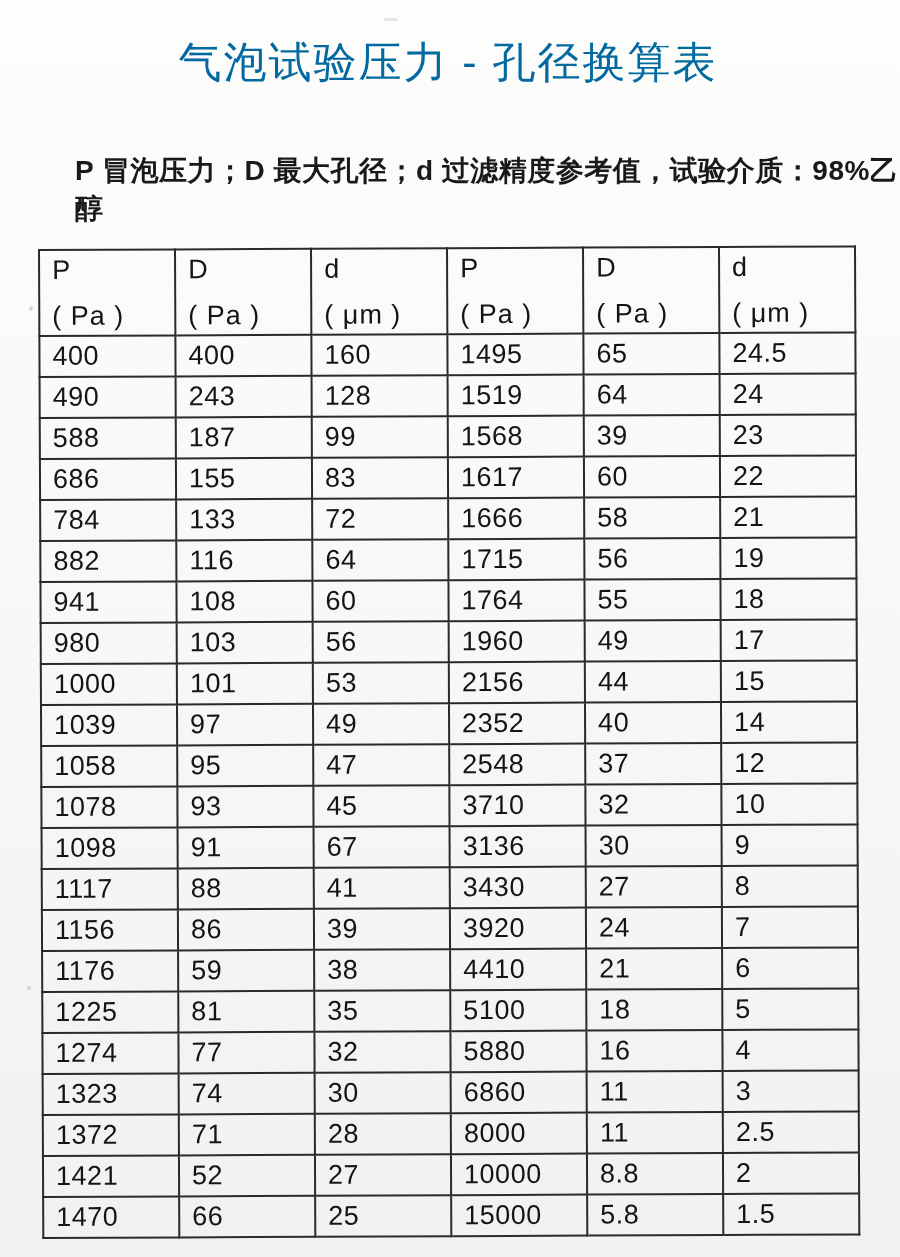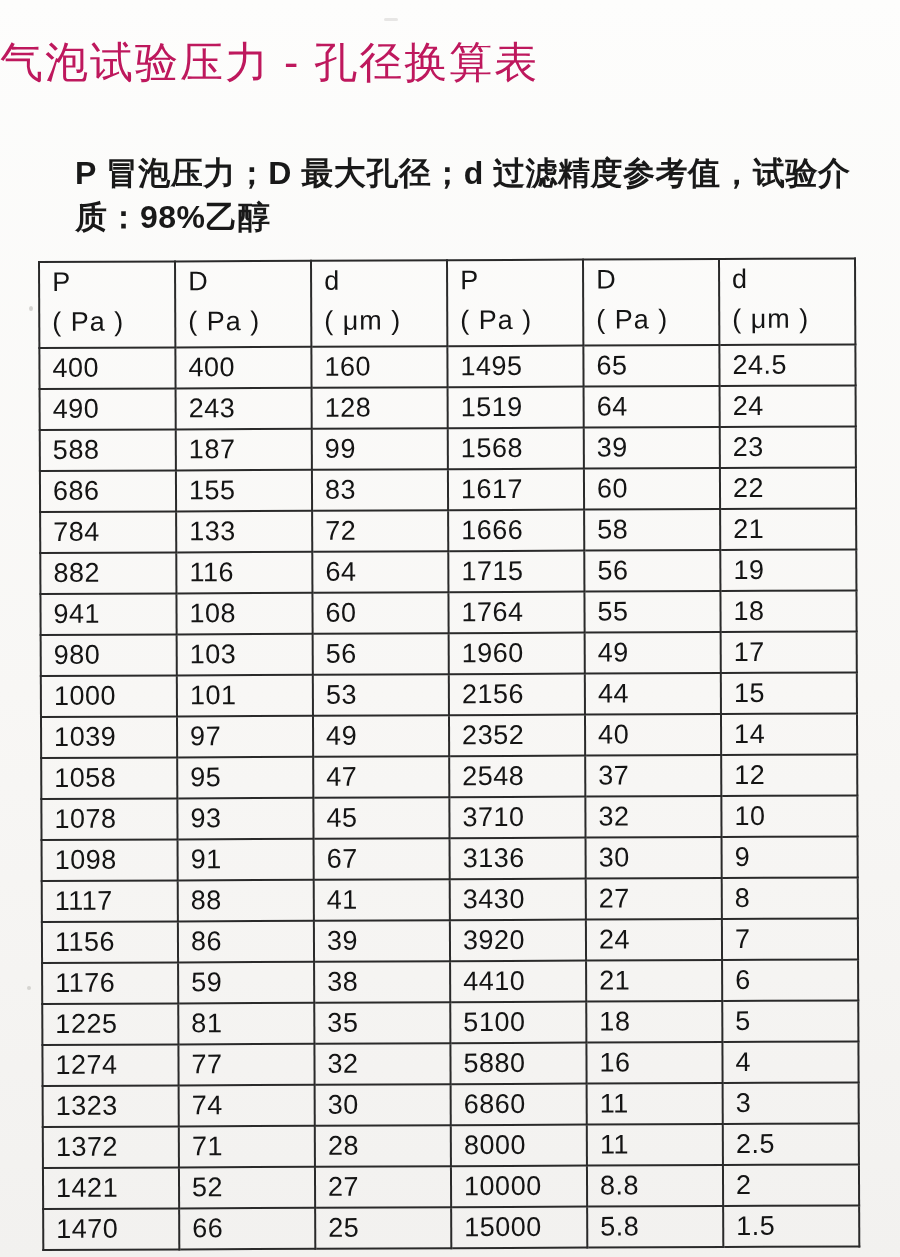--- a/index.html
+++ b/index.html
@@ -14,29 +14,29 @@
     font-family: "Liberation Sans", "DejaVu Sans", sans-serif;
     color: #1b1b1b;
     position: relative;
   }
   .page {
     position: absolute;
     inset: 0;
   }
   .title {
     margin: 34px 4px 0 0;
-    text-align: left;
+    text-align: center;
     font-size: 43px;
     font-weight: 500;
     letter-spacing: 2px;
-    color: #be185d;
+    color: #0369a1;
   }
   .subtitle {
     margin: 60px 0 0 75px;
-    font-size: 32px;
+    font-size: 28px;
     font-weight: 700;
     letter-spacing: 0.5px;
     color: #191919;
   }
   table.conv {
     margin: 21px 0 0 38px;
     width: 818px;
     border-collapse: collapse;
     table-layout: fixed;
     transform: rotate(-0.25deg);
@@ -49,21 +49,21 @@
   table.conv th {
     height: 77px;
     text-align: left;
     vertical-align: top;
     padding: 5px 0 2px 12px;
     font-weight: normal;
     font-size: 27px;
     color: #141414;
   }
   table.conv th .sym { line-height: 1.1; }
-  table.conv th .unit { margin-top: 9px; letter-spacing: 1px; }
+  table.conv th .unit { margin-top: 15px; letter-spacing: 1px; }
   table.conv td {
     height: 39px;
     font-size: 27px;
     padding: 0 0 0 12px;
     vertical-align: middle;
     color: #141414;
     letter-spacing: 0.5px;
   }
   .speck {
     position: absolute;

